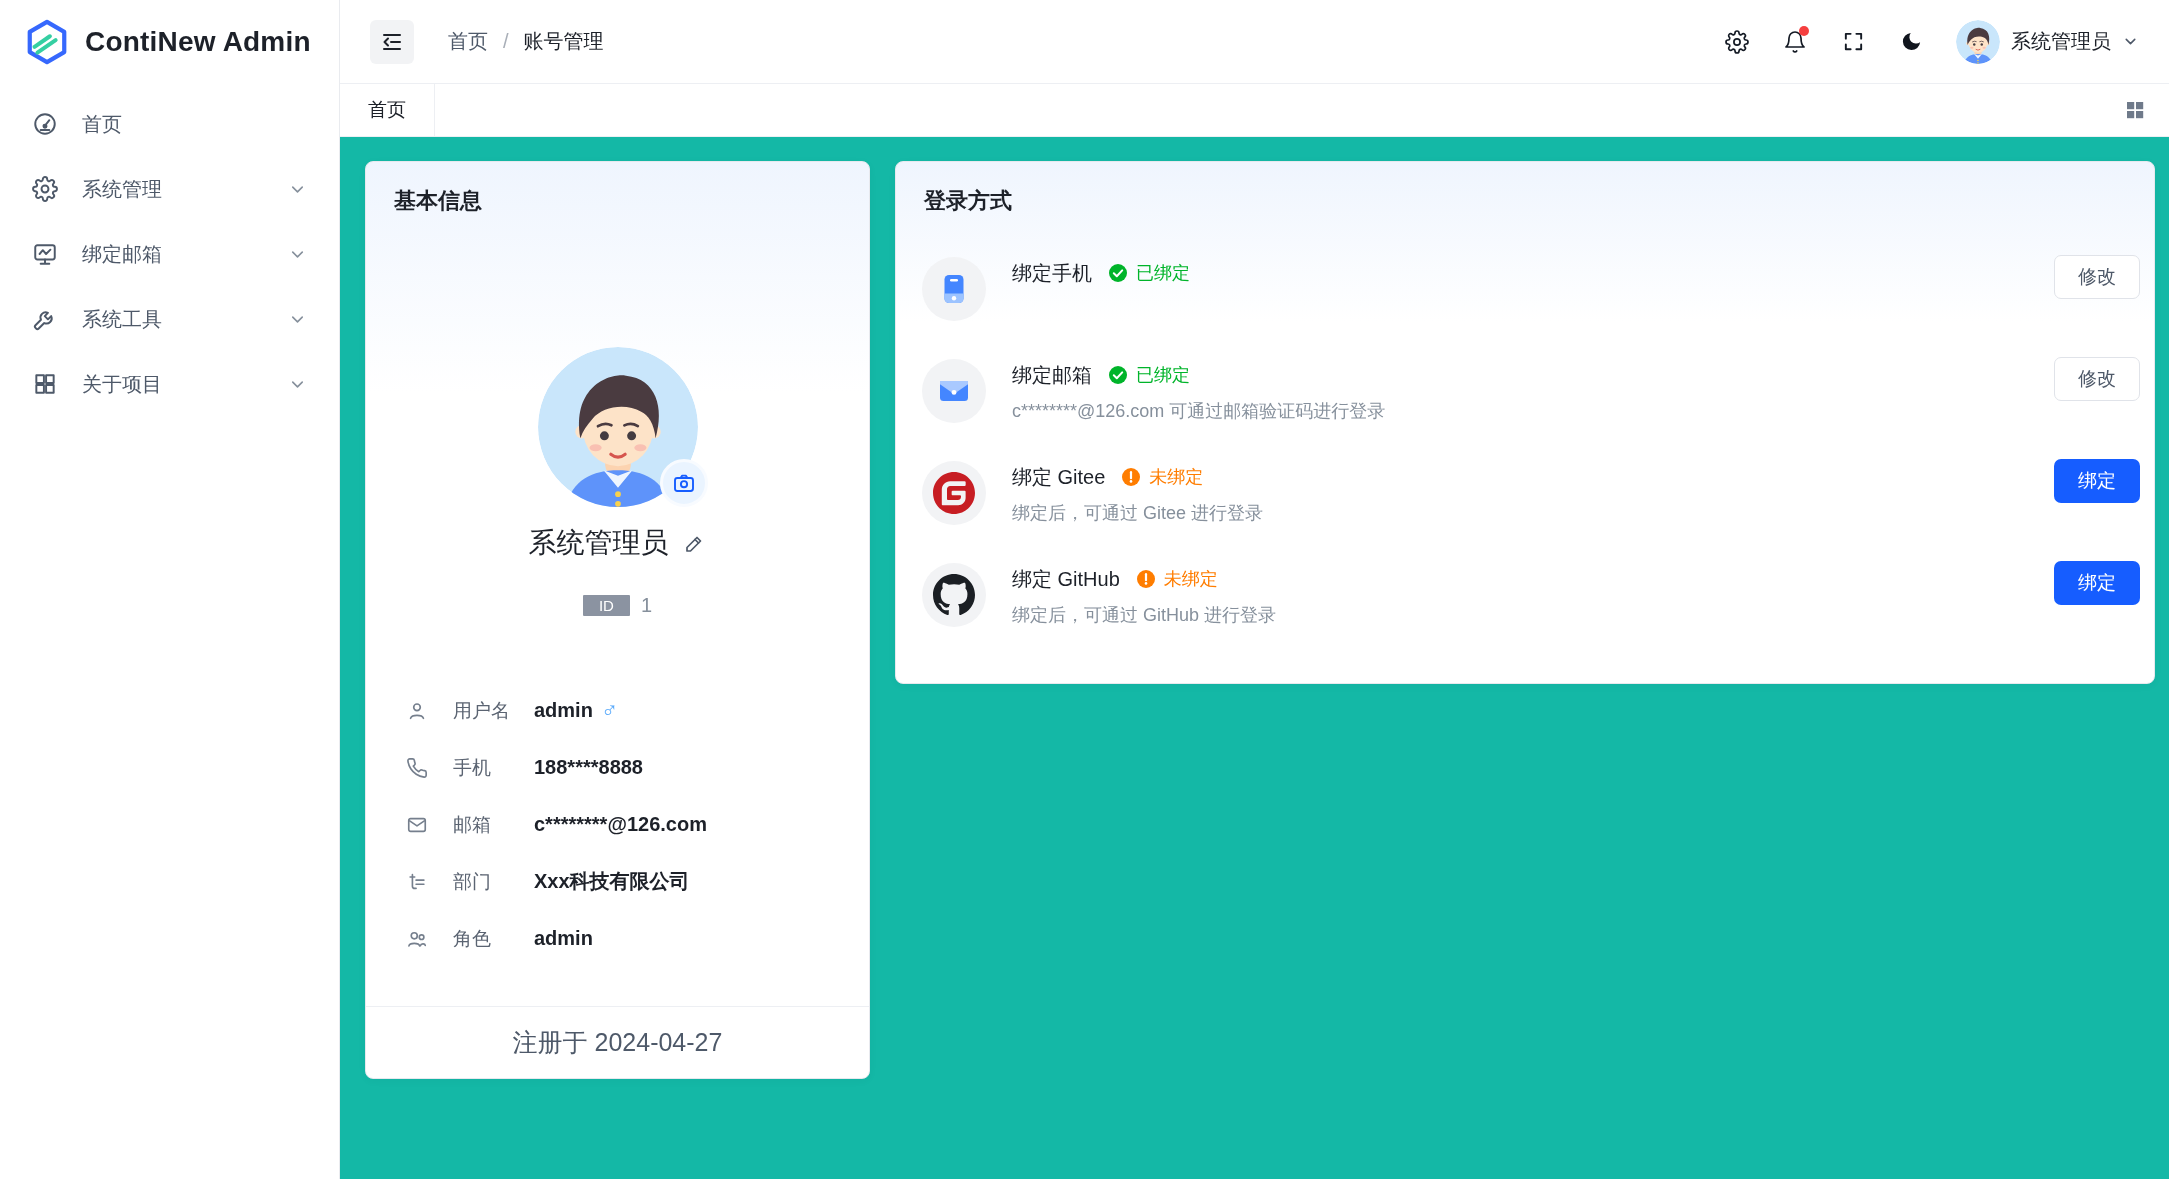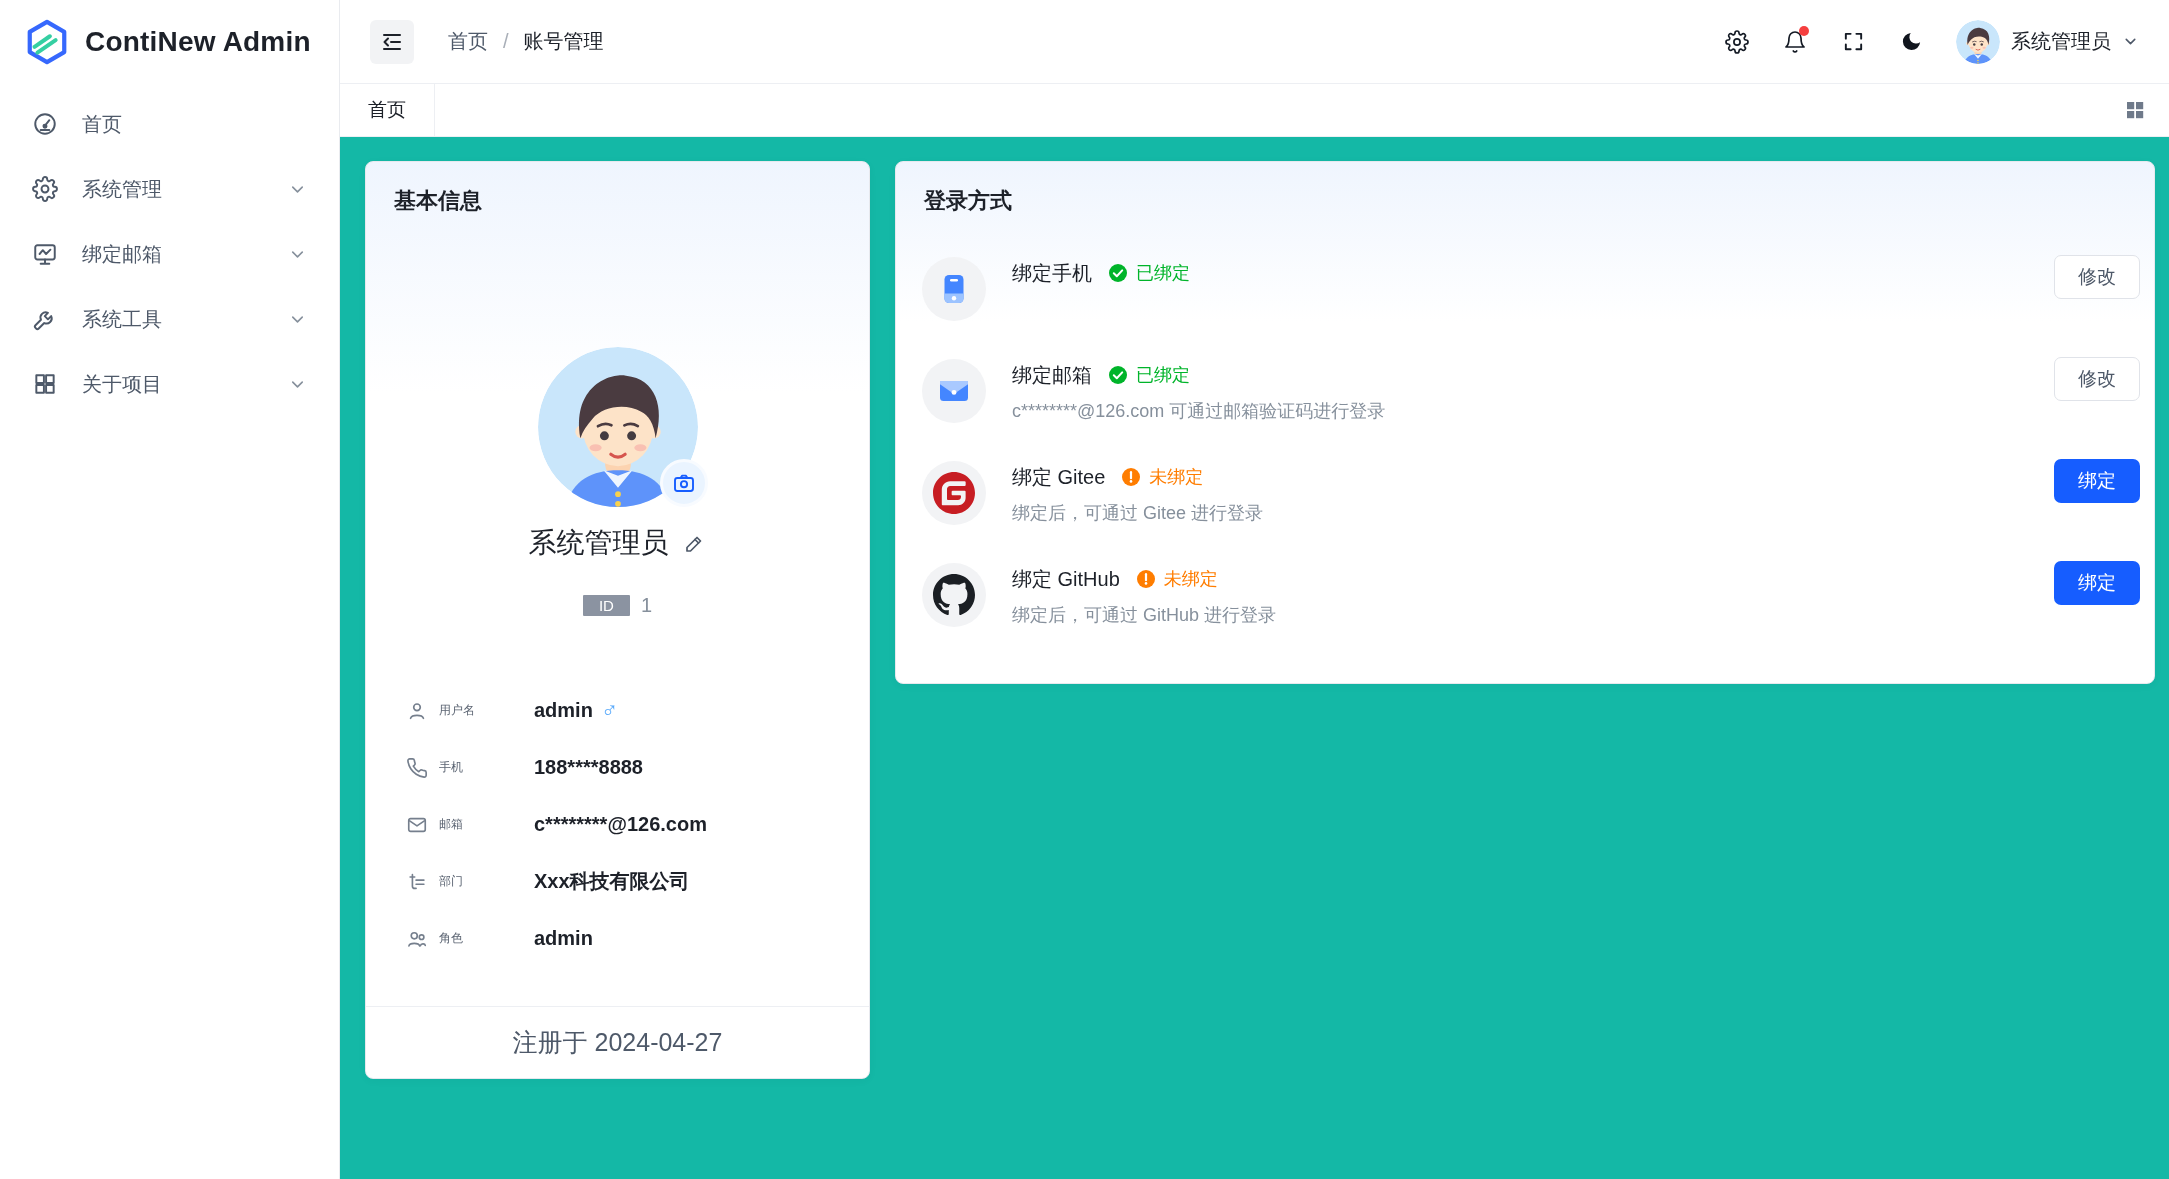--- a/index.html
+++ b/index.html
@@ -54,21 +54,21 @@
   .avatar-big{width:160px;height:160px;border-radius:50%;overflow:hidden;}
   .camera-badge{position:absolute;right:-10px;bottom:0px;width:48px;height:48px;border-radius:50%;background:#eaf4ff;border:3px solid #f8fbff;display:flex;align-items:center;justify-content:center;color:#165dff;cursor:pointer;box-sizing:border-box;}
   .name-row{position:absolute;top:362px;left:0;right:0;display:flex;align-items:center;justify-content:center;gap:14px;}
   .profile-name{font-size:28px;font-weight:500;color:#1d2129;}
   .edit-pencil{color:#4e5969;cursor:pointer;}
   .id-row{position:absolute;top:432px;left:0;right:0;display:flex;align-items:center;justify-content:center;gap:11px;}
   .id-badge{background:#8b93a1;color:#fff;font-size:15px;font-weight:400;border-radius:1px;padding:3px 16px;line-height:1;}
   .id-val{color:#86909c;font-size:20px;}
   .details{position:absolute;top:520px;left:40px;right:40px;}
   .detail-row{height:57px;display:flex;align-items:center;}
-  .detail-label{display:flex;align-items:center;gap:11px;width:128px;color:#5b6472;font-size:12px;flex:none;}
+  .detail-label{display:flex;align-items:center;gap:25px;width:128px;color:#5b6472;font-size:19px;flex:none;}
   .dl-icon{width:22px;height:22px;color:#757f8d;flex:none;}
   .detail-value{font-size:20px;font-weight:600;color:#1d2129;display:flex;align-items:flex-end;gap:8px;}
   .male{color:#57a9fb;font-size:23px;font-weight:400;line-height:1;}
   .card-footer{position:absolute;left:0;right:0;bottom:0;height:71px;border-top:1px solid #edeff3;display:flex;align-items:center;justify-content:center;color:#4e5969;font-size:25px;}
 
   
   .login-card{flex:1;height:523px;background:linear-gradient(180deg,#eff5fe 0%,#ffffff 160px);}
   .lm-row{position:absolute;left:26px;right:150px;height:84px;}
   .lm-icon{position:absolute;left:0;top:7px;width:64px;height:64px;border-radius:50%;background:#f2f3f5;display:flex;align-items:center;justify-content:center;}
   .lm-body{margin-left:90px;padding-top:8px;}

